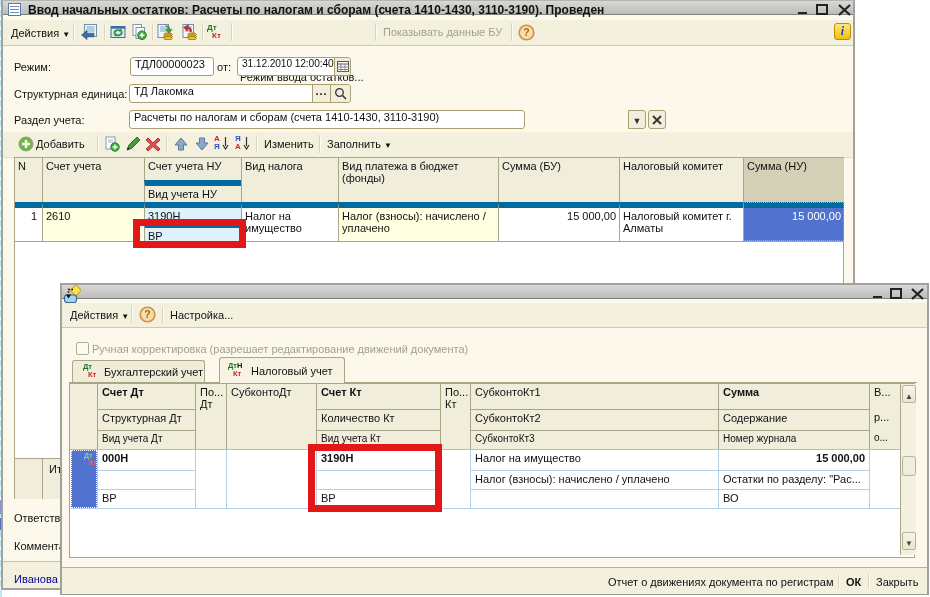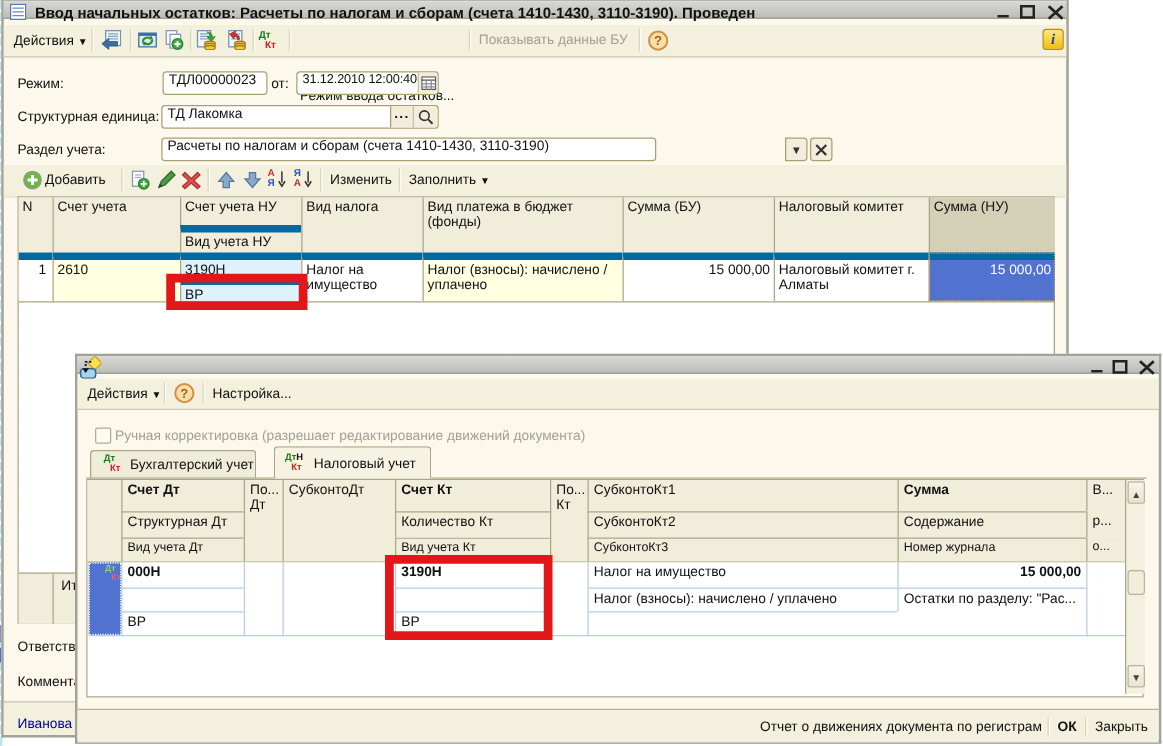--- a/index.html
+++ b/index.html
@@ -361,20 +361,21 @@
       <div class="t2cell" style="left:156px;top:66px;width:90px;height:59px;border-top:none;"></div>
       <div class="t2cell" style="left:246px;top:66px;width:124px;height:20px;border-top:none;font-weight:bold;">3190Н</div>
       <div class="t2cell" style="left:246px;top:86px;width:124px;height:19px;"></div>
       <div class="t2cell" style="left:246px;top:105px;width:124px;height:20px;">ВР</div>
       <div class="t2cell" style="left:370px;top:66px;width:30px;height:59px;border-top:none;"></div>
       <div class="t2cell" style="left:400px;top:66px;width:248px;height:20px;border-top:none;">Налог на имущество</div>
       <div class="t2cell" style="left:400px;top:86px;width:248px;height:19px;">Налог (взносы): начислено / уплачено</div>
       <div class="t2cell" style="left:400px;top:105px;width:248px;height:20px;"></div>
       <div class="t2cell" style="left:648px;top:66px;width:151px;height:20px;border-top:none;font-weight:bold;text-align:right;">15 000,00</div>
       <div class="t2cell" style="left:648px;top:86px;width:151px;height:19px;">Остатки по разделу: "Рас...</div>
+      <div class="t2cell" style="left:648px;top:105px;width:151px;height:20px;">ВО</div>
       <div class="t2cell" style="left:799px;top:66px;width:31px;height:59px;border-top:none;"></div>
       <div class="abs" style="left:1px;top:124px;width:829px;height:1px;background:#b5cde5;"></div>
 
       <div class="abs" style="left:830px;top:0;width:16px;height:171px;background:#f4f0df;border-left:1px solid #a9a687;">
         <div class="abs" style="left:1px;top:1px;width:14px;height:18px;background:linear-gradient(#f8f5e8,#e8e4cd);border:1px solid #b7b39b;border-radius:2px;text-align:center;"><span style="font-size:8px;color:#444;position:relative;top:3px;">▲</span></div>
         <div class="abs" style="left:1px;top:72px;width:14px;height:20px;background:#f1eddb;border:1px solid #b7b39b;border-radius:3px;"></div>
         <div class="abs" style="left:1px;top:148px;width:14px;height:18px;background:linear-gradient(#f8f5e8,#e8e4cd);border:1px solid #b7b39b;border-radius:2px;text-align:center;"><span style="font-size:8px;color:#444;position:relative;top:3px;">▼</span></div>
       </div>
     </div>
 

